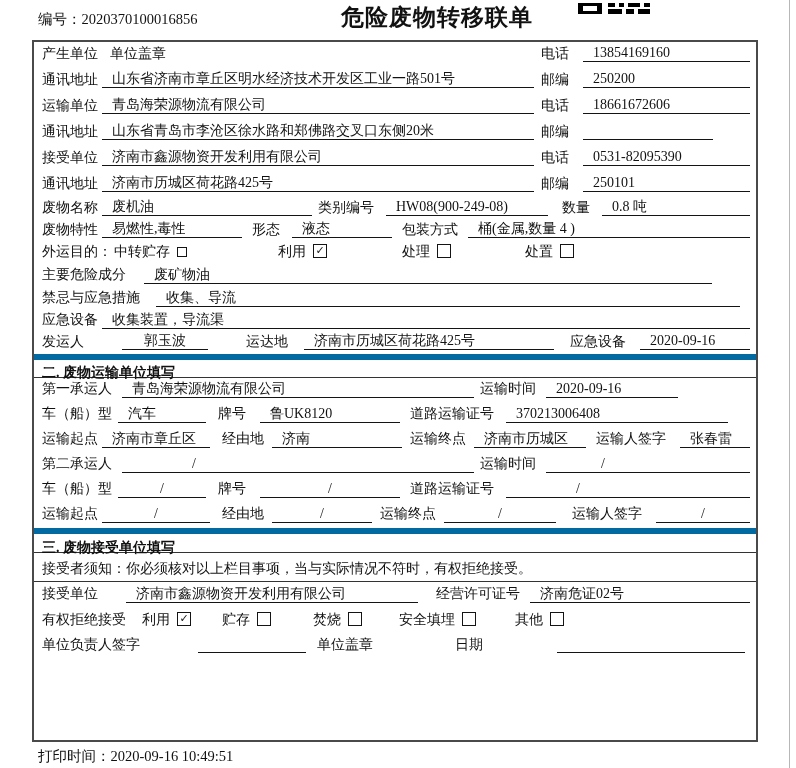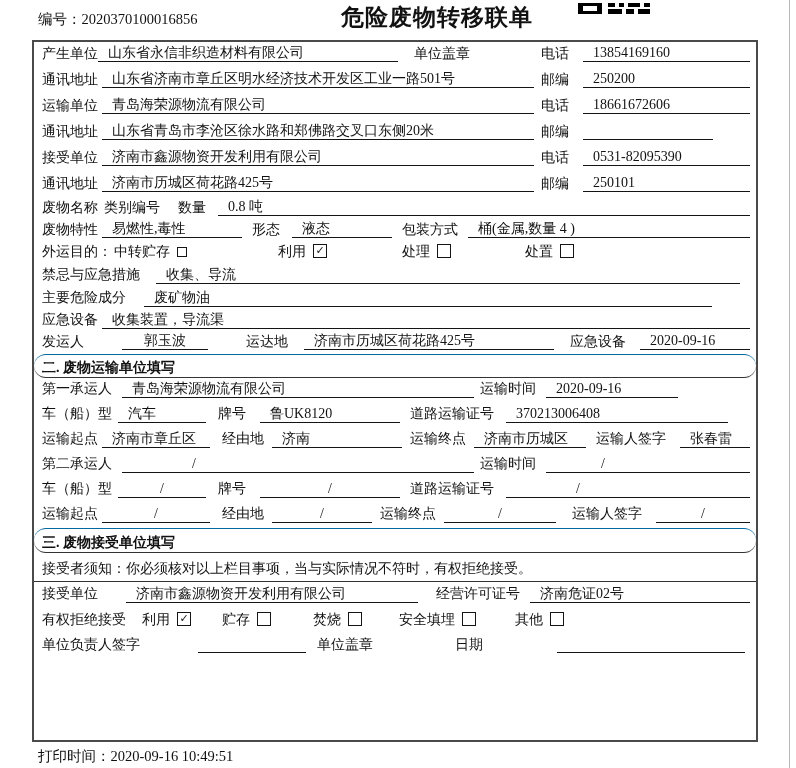--- a/index.html
+++ b/index.html
@@ -13,21 +13,21 @@
   .doc-title{position:absolute;left:0;top:2px;width:796px;text-align:center;
     font-size:23px;font-weight:bold;letter-spacing:1px;padding-left:78px;box-sizing:border-box;margin:0;}
   .qr{position:absolute;left:578px;top:0;width:72px;height:11px;}
   .form{
     position:absolute;left:32px;top:40px;width:726px;height:702px;
     border:2px solid #4a4a4a;box-sizing:border-box;
     display:flex;flex-direction:column;overflow:hidden;font-size:14px;
   }
   .sec-h{font-weight:bold;font-size:14px;padding:6px 0 0 8px;box-sizing:border-box;
     border-bottom:1px solid #333;}
-  .sec-h.bt{border-top:1px solid #0369a1;border-radius:12px;}
+  .sec-h.bt{border-top:6px solid #0369a1;}
   .notice{font-size:14px;padding:7px 0 0 8px;box-sizing:border-box;border-bottom:1px solid #333;}
   .row{display:flex;align-items:center;padding:0 4px 4px 8px;box-sizing:border-box;}
   .lbl{white-space:nowrap;flex:none;line-height:17px;}
   .fld{border-bottom:1px solid #141414;white-space:nowrap;flex:none;
     padding-left:10px;min-height:17px;line-height:17px;box-sizing:border-box;}
   .fld.c{text-align:center;padding-left:0;}
   .fld.grow{flex:1;}
   .opt{display:flex;align-items:flex-end;flex:none;}
   .cb{display:inline-block;width:12px;height:12px;border:1px solid #141414;
     margin-left:7px;margin-bottom:2px;font-size:11px;line-height:11px;text-align:center;
@@ -56,21 +56,20 @@
   </div>
 
   <div class="doc-no"><span>编号：</span><span>2020370100016856</span></div>
   <h1 class="doc-title">危险废物转移联单</h1>
 
   <div class="form">
 
 
     <div class="row" style="height:26px">
       <span class="lbl" style="width:52px">产生单位</span>
-      <span class="fld" style="width:300px;margin-left:4px">山东省永信非织造材料有限公司</span>
       <span class="lbl" style="margin-left:16px">单位盖章</span>
       <span class="lbl" style="margin-left:auto;width:42px">电话</span>
       <span class="fld" style="width:167px;margin-right:2px">13854169160</span>
     </div>
 
     <div class="row" style="height:26px">
       <span class="lbl" style="width:56px">通讯地址</span>
       <span class="fld" style="width:432px;margin-left:4px">山东省济南市章丘区明水经济技术开发区工业一路501号</span>
       <span class="lbl" style="margin-left:auto;width:42px">邮编</span>
       <span class="fld" style="width:167px;margin-right:2px">250200</span>
@@ -99,21 +98,23 @@
 
     <div class="row" style="height:26px">
       <span class="lbl" style="width:56px">通讯地址</span>
       <span class="fld" style="width:432px;margin-left:4px">济南市历城区荷花路425号</span>
       <span class="lbl" style="margin-left:auto;width:42px">邮编</span>
       <span class="fld" style="width:167px;margin-right:2px">250101</span>
     </div>
 
     <div class="row" style="height:22px">
       <span class="lbl" style="width:56px">废物名称</span>
+      <span class="fld" style="width:210px;margin-left:4px">废机油</span>
       <span class="lbl" style="margin-left:6px;width:60px">类别编号</span>
+      <span class="fld" style="width:162px;margin-left:8px">HW08(900-249-08)</span>
       <span class="lbl" style="margin-left:14px;width:32px">数量</span>
       <span class="fld grow" style="margin-left:8px;margin-right:2px">0.8 吨</span>
     </div>
 
     <div class="row" style="height:22px">
       <span class="lbl" style="width:56px">废物特性</span>
       <span class="fld" style="width:140px;margin-left:4px">易燃性,毒性</span>
       <span class="lbl" style="margin-left:10px;width:30px">形态</span>
       <span class="fld" style="width:100px;margin-left:10px">液态</span>
       <span class="lbl" style="margin-left:10px;width:58px">包装方式</span>
@@ -134,27 +135,27 @@
         <span class="lbl">处理</span>
         <span class="cb"></span>
       </span>
       <span class="opt" style="margin-left:74px">
         <span class="lbl">处置</span>
         <span class="cb"></span>
       </span>
     </div>
 
     <div class="row" style="height:23px">
+      <span class="lbl" style="width:94px">主要危险成分</span>
+      <span class="fld grow" style="margin-left:8px;margin-right:40px">废矿物油</span>
+    </div>
+
+    <div class="row" style="height:23px">
       <span class="lbl" style="width:108px">禁忌与应急措施</span>
       <span class="fld grow" style="margin-left:6px;margin-right:12px">收集、导流</span>
-    </div>
-
-    <div class="row" style="height:23px">
-      <span class="lbl" style="width:94px">主要危险成分</span>
-      <span class="fld grow" style="margin-left:8px;margin-right:40px">废矿物油</span>
     </div>
 
     <div class="row" style="height:21px">
       <span class="lbl" style="width:56px">应急设备</span>
       <span class="fld grow" style="margin-left:4px;margin-right:2px">收集装置，导流渠</span>
     </div>
 
     <div class="row" style="height:22px">
       <span class="lbl" style="width:52px">发运人</span>
       <span class="fld c" style="width:86px;margin-left:28px">郭玉波</span>

